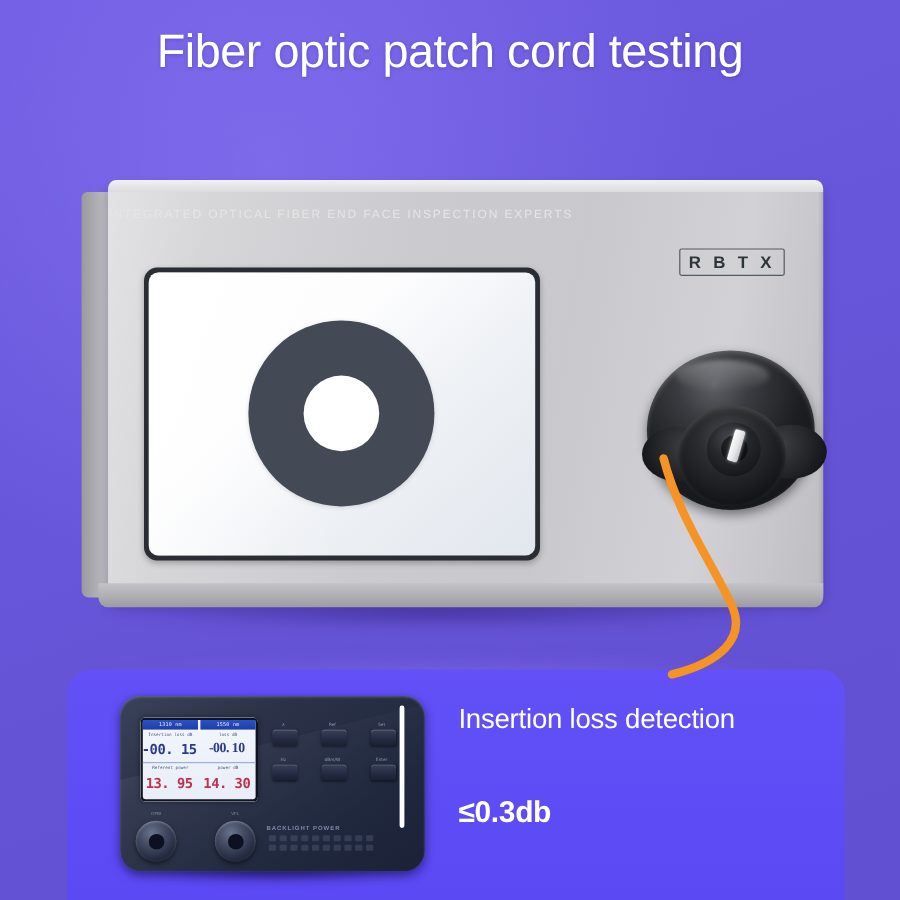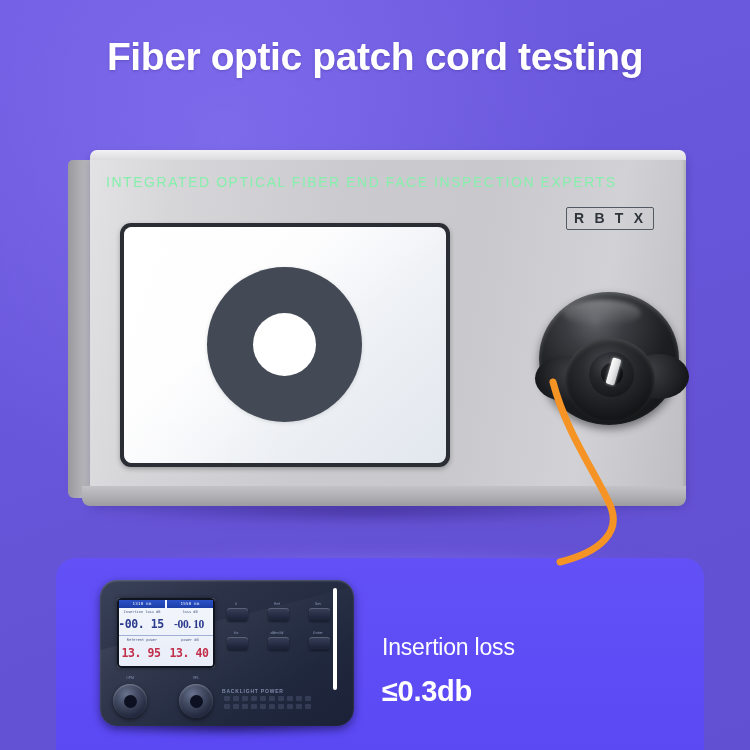--- a/index.html
+++ b/index.html
@@ -18,22 +18,22 @@
       radial-gradient(circle at 30% 18%, rgba(140,120,245,0.55) 0%, rgba(140,120,245,0) 46%),
       linear-gradient(160deg,#6f5ce2 0%, #6857db 38%, #6452d4 70%, #6250d2 100%);
   }
 
   
   #header {
     position:absolute; left:0; top:0; width:750px; height:140px;
     text-align:center; z-index:5;
   }
   #title {
-    margin-top:35px;
-    font-size:39px; font-weight:bold; color:#ffffff;
+    margin-top:22px;
+    font-size:39px; font-weight:normal; color:#ffffff;
     letter-spacing:-0.4px;
     text-shadow:0 1px 3px rgba(40,20,110,0.28);
     white-space:nowrap;
   }
   #subtitle {
     margin-top:16px;
     font-size:22px; font-weight:normal; color:#f2effd;
     letter-spacing:-0.1px;
     white-space:nowrap;
   }
@@ -69,22 +69,22 @@
     border-radius:7px 7px 0 0;
   }
   
   #device-foot {
     position:absolute; left:20px; top:338px; width:604px; height:20px;
     background:linear-gradient(180deg,#c3c3c7 0%, #aeaeb3 55%, #9b9ba0 100%);
     border-radius:0 0 8px 8px;
   }
 
   #device-caption {
-    position:absolute; left:44px; top:26px;
-    font-size:14px; letter-spacing:1.55px; color:#86efac; font-weight:500;
+    position:absolute; left:28px; top:26px;
+    font-size:10px; letter-spacing:1.55px; color:#e5e5e5; font-weight:500;
     white-space:nowrap;
   }
 
   #brand-badge {
     position:absolute; left:504px; top:59px;
     padding:3px 7px 4px 7px;
     border:1.4px solid #545a63;
     border-radius:2px;
     font-size:14px; font-weight:bold; letter-spacing:3.2px; color:#2f343b;
     line-height:1;
@@ -292,22 +292,22 @@
   }
   #txt1 {
     position:absolute; left:326px; top:28px;
     font-size:23px; color:#ffffff; white-space:nowrap; letter-spacing:-0.2px;
   }
   #txt2 {
     position:absolute; left:326px; top:76px;
     font-size:23px; color:#ffffff; white-space:nowrap; letter-spacing:-0.2px;
   }
   #txt3 {
-    position:absolute; left:326px; top:117px;
-    font-size:29px; font-weight:bold; color:#ffffff; white-space:nowrap; letter-spacing:-0.3px;
+    position:absolute; left:326px; top:105px;
+    font-size:25px; font-weight:bold; color:#ffffff; white-space:nowrap; letter-spacing:-0.3px;
   }
 </style>
 </head>
 <body>
 
 <div id="bg"></div>
 
 <div id="header">
   <div id="title">Fiber optic patch cord testing</div>
 </div>
@@ -379,21 +379,21 @@
 
       <div class="lcd-big" style="left:0px;  top:19px;">-00. 15</div>
       <div class="lcd-big" style="left:48px; top:19px;font-family:Liberation Serif, serif;">-00. 10</div>
 
       <div class="lcd-div" style="left:2px; top:37px; width:94px; height:1px;"></div>
 
       <div class="lcd-sub" style="left:2px;  top:39px;">Referent power</div>
       <div class="lcd-sub" style="left:50px; top:39px;">power  dB</div>
 
       <div class="lcd-big red" style="left:0px;  top:48px;">13. 95</div>
-      <div class="lcd-big red" style="left:48px; top:48px;">13. 40</div>
+      <div class="lcd-big red" style="left:48px; top:48px;">14. 30</div>
     </div>
 
     <div class="hh-key-lbl" style="left:124px; top:22px;">λ</div>
     <div class="hh-key-lbl" style="left:165px; top:22px;">Ref</div>
     <div class="hh-key-lbl" style="left:206px; top:22px;">Set</div>
     <div class="hh-key" style="left:127px; top:28px;"></div>
     <div class="hh-key" style="left:168px; top:28px;"></div>
     <div class="hh-key" style="left:209px; top:28px;"></div>
 
     <div class="hh-key-lbl" style="left:124px; top:51px;">Hz</div>
@@ -431,15 +431,15 @@
     <div class="hh-port" style="left:13px;">
       <div class="hh-port-in"></div>
     </div>
     <div class="hh-port" style="left:79px;">
       <div class="hh-port-in"></div>
     </div>
   </div>
 
   <div id="divider"></div>
 
-  <div id="txt2">Insertion loss</div>
+  <div id="txt1">Insertion loss detection</div>
   <div id="txt3">≤0.3db</div>
 </div>
 
 </body></html>

